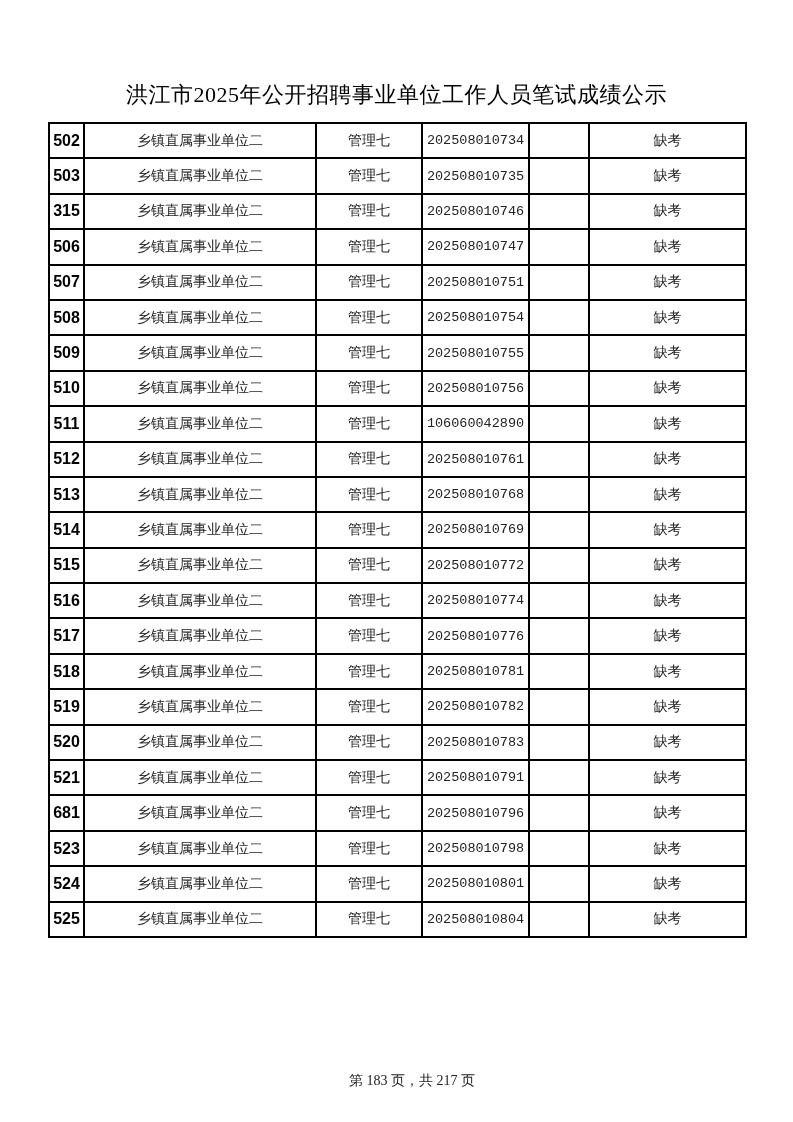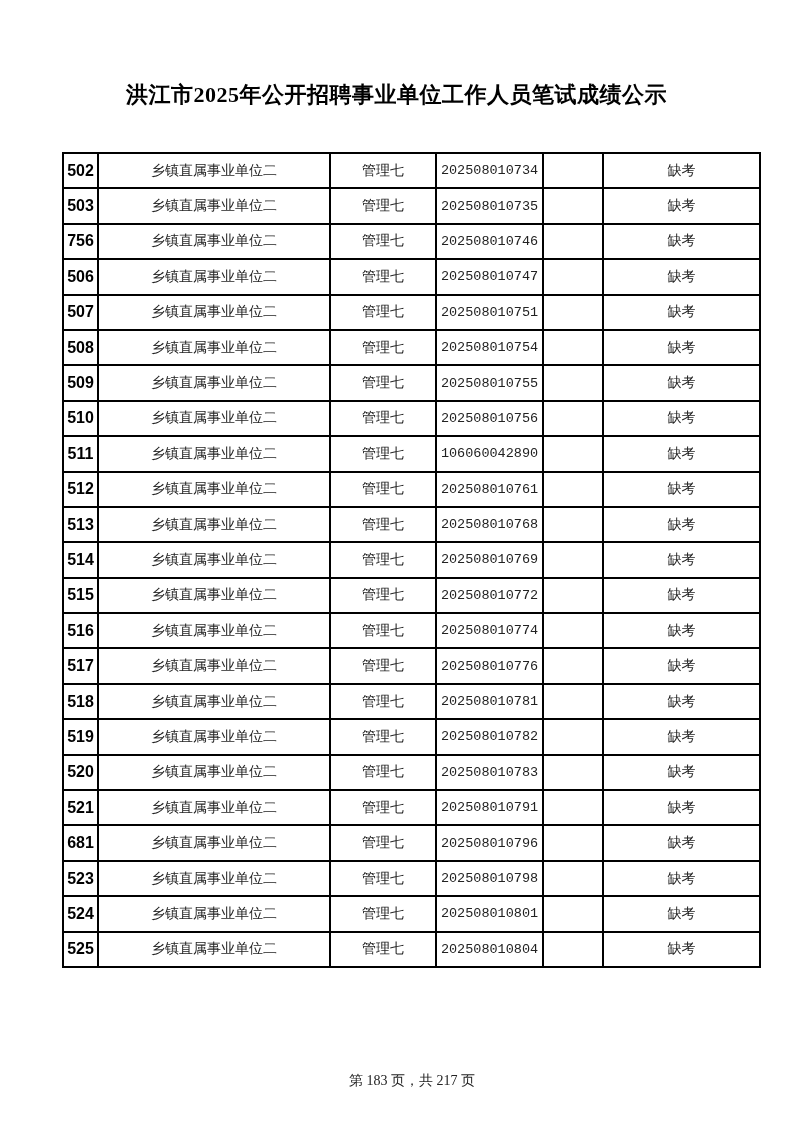--- a/index.html
+++ b/index.html
@@ -12,33 +12,32 @@
     overflow: hidden;
     font-family: "Liberation Serif", "DejaVu Serif", serif;
   }
   .doc-title {
     position: absolute;
     top: 80px;
     left: 0;
     right: 0;
     text-align: center;
     font-size: 22px;
-    font-weight: bold;
+    font-weight: normal;
     color: #000000;
     letter-spacing: 0.5px;
     font-family: "Liberation Serif", "DejaVu Serif", serif;
   }
   table.results {
     position: absolute;
     top: 122px;
-    left: 62px;
+    left: 48px;
     width: 697px;
     border-collapse: collapse;
     table-layout: fixed;
-    margin-top: 30px;
   }
   table.results td {
     border: 2px solid #000000;
     height: 35.4px;
     text-align: center;
     vertical-align: middle;
     overflow: hidden;
     white-space: nowrap;
   }
   td.col-num {
@@ -96,21 +95,21 @@
         </tr>
         <tr>
           <td class="col-num">503</td>
           <td class="col-unit">乡镇直属事业单位二</td>
           <td class="col-pos">管理七</td>
           <td class="col-id">202508010735</td>
           <td class="col-score"></td>
           <td class="col-status">缺考</td>
         </tr>
         <tr>
-          <td class="col-num">756</td>
+          <td class="col-num">315</td>
           <td class="col-unit">乡镇直属事业单位二</td>
           <td class="col-pos">管理七</td>
           <td class="col-id">202508010746</td>
           <td class="col-score"></td>
           <td class="col-status">缺考</td>
         </tr>
         <tr>
           <td class="col-num">506</td>
           <td class="col-unit">乡镇直属事业单位二</td>
           <td class="col-pos">管理七</td>

